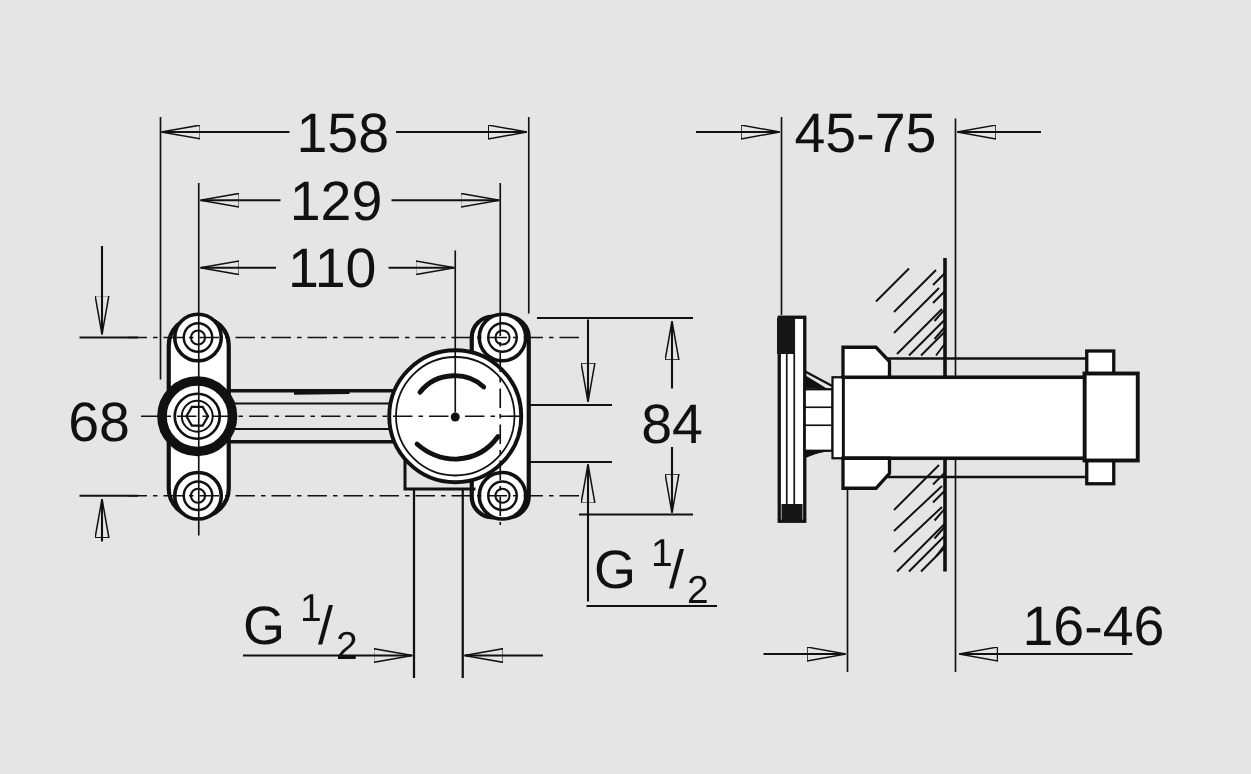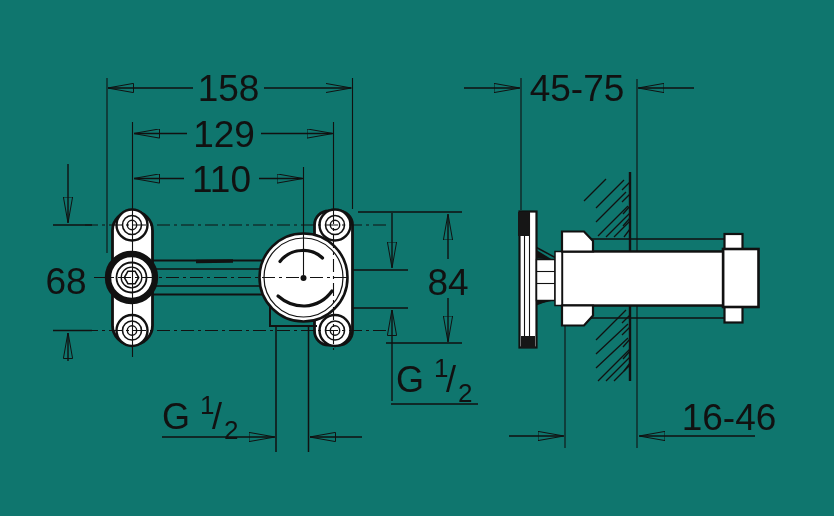--- a/index.html
+++ b/index.html
@@ -1,16 +1,16 @@
 <!DOCTYPE html>
 <html><head>
 <meta charset="utf-8">
 <style>
   html,body{margin:0;padding:0;background:#fff;}
-  .stage{width:834px;height:516px;background:#0f766e;position:relative;overflow:hidden;}
+  .stage{width:834px;height:516px;background:#e5e5e5;position:relative;overflow:hidden;}
   svg{display:block;}
   svg line, svg path, svg rect, svg circle, svg polygon{stroke:#111;fill:none;}
   .fillw{fill:#ffffff;}
   .filld{fill:#161616;stroke:none;}
   .fillb{fill:#111;stroke:none;}
   .w11{stroke-width:1.1;}
   .w12{stroke-width:1.2;}
   .w13{stroke-width:1.3;}
   .w14{stroke-width:1.4;}
   .w15{stroke-width:1.5;}

